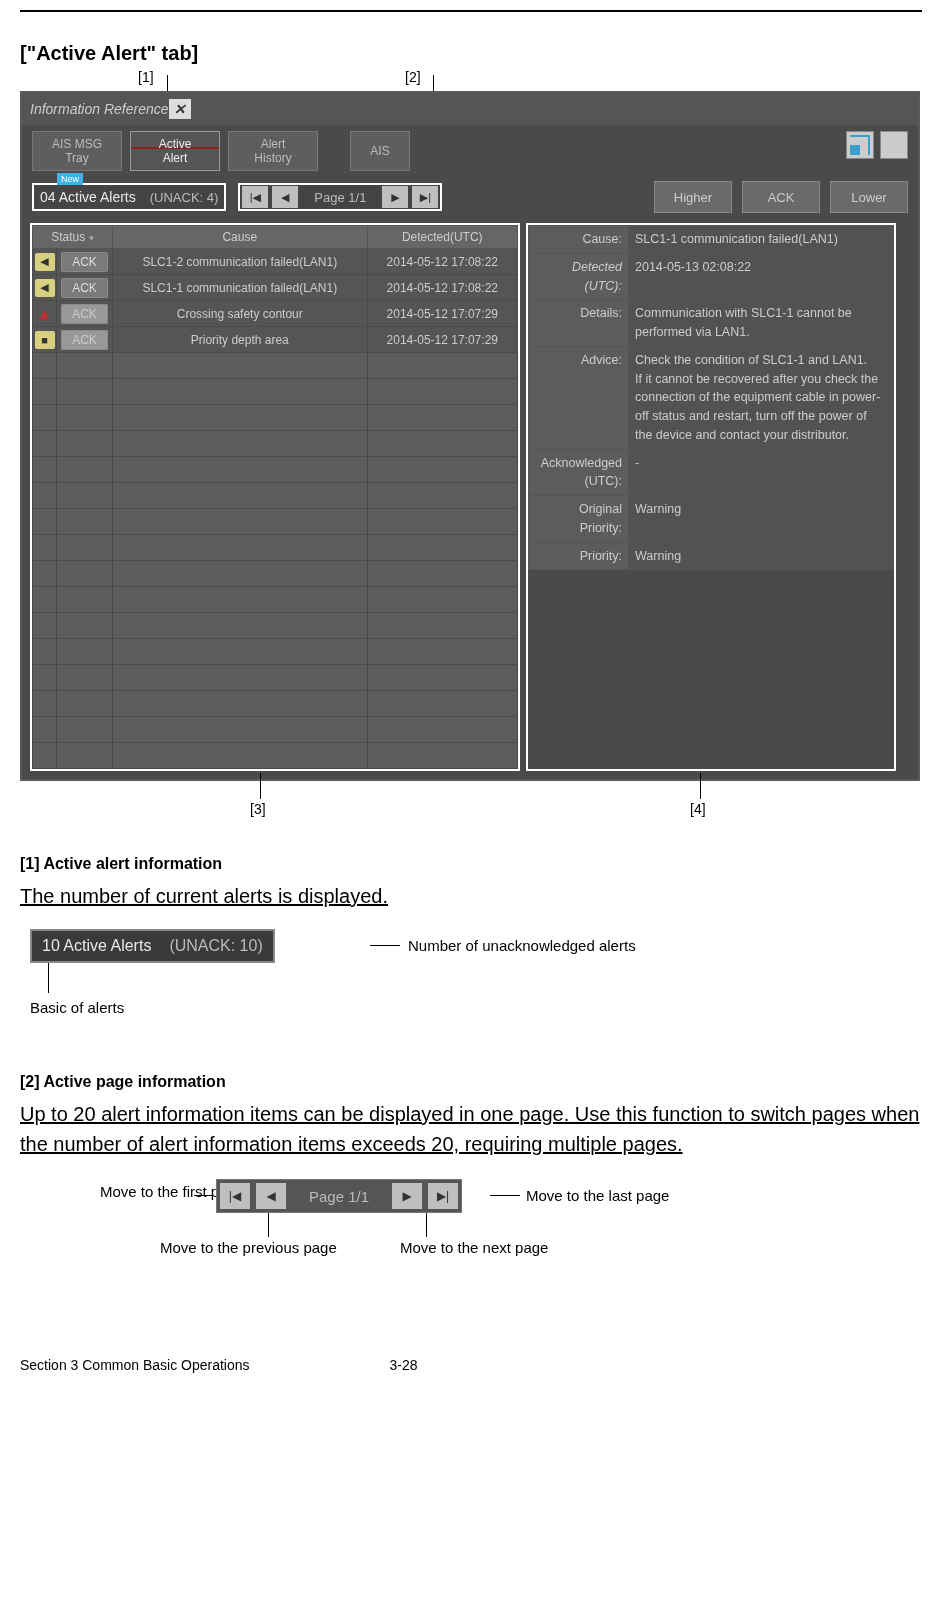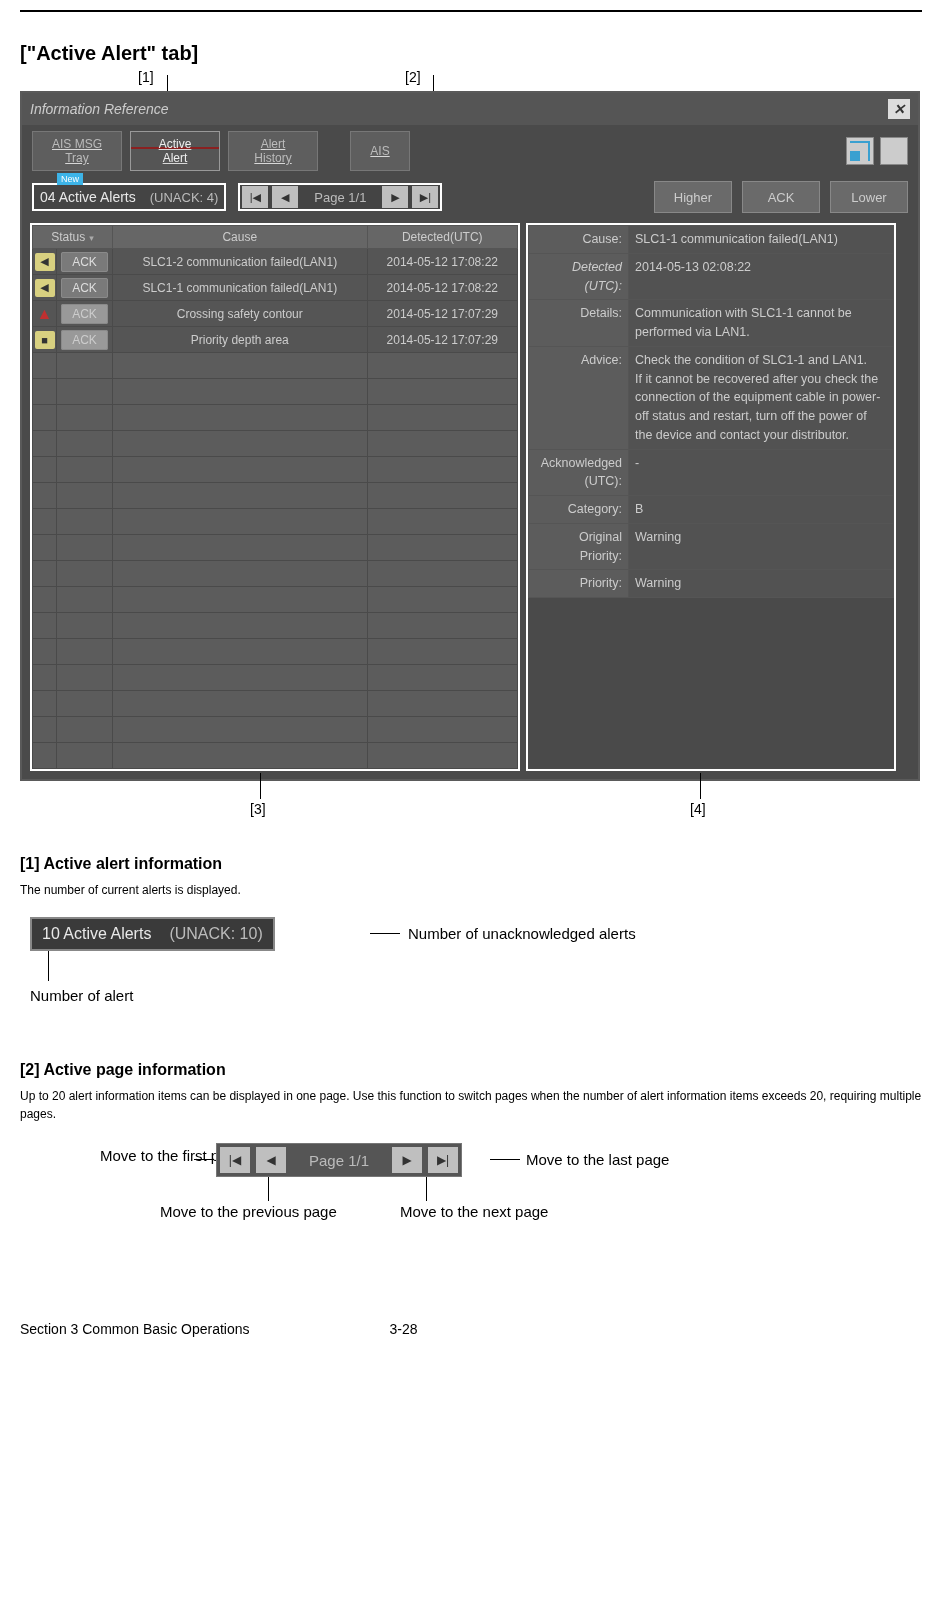--- a/index.html
+++ b/index.html
@@ -21,43 +21,41 @@
   .panel {
     background: #4a4a4a;
     border: 2px solid #5a5a5a;
     width: 900px;
     position: relative;
     font-family: "Segoe UI", Arial, sans-serif;
     color: #d8d8d8;
   }
   .titlebar {
     display: flex;
-    justify-content: space-between;
+    justify-content: flex-start;
     align-items: center;
     padding: 6px 8px;
     font-size: 14px;
     font-style: italic;
     background: #555;
     color: #ccc;
     font-family: "Trebuchet MS", sans-serif;
   }
   .close-btn {
     width: 22px; height: 20px;
     background: #ddd;
     color: #333;
     display: flex; align-items: center; justify-content: center;
     font-size: 14px; font-weight: bold;
     cursor: pointer;
   }
   .tabs-row {
     display: flex;
     gap: 8px;
     padding: 6px 10px;
-    align-items: center;
-    text-decoration: underline;
   }
   .tab {
     width: 90px; height: 40px;
     background: #5e5e5e;
     border: 1px solid #777;
     display: flex; flex-direction: column;
     align-items: center; justify-content: center;
     font-size: 12px;
     font-family: "Trebuchet MS", sans-serif;
     color: #bbb;
@@ -191,21 +189,21 @@
   .lv1 { left: 147px; top: 6px; height: 16px; }
   .lv2 { left: 413px; top: 6px; height: 16px; }
   .callout-row-bottom { position: relative; height: 40px; }
   .lv3 { position: absolute; left: 240px; top: -8px; width: 1px; height: 26px; background: #000; }
   .lv4 { position: absolute; left: 680px; top: -8px; width: 1px; height: 26px; background: #000; }
   .cb3 { position: absolute; left: 230px; top: 20px; font-size: 14px; }
   .cb4 { position: absolute; left: 670px; top: 20px; font-size: 14px; }
 
   .exp-section { margin-top: 34px; }
   .exp-head { font-size: 16px; font-weight: bold; margin-bottom: 8px; }
-  .exp-body { font-size: 12px; line-height: 1.5; margin-bottom: 18px; }
+  .exp-body { font-size: 20px; line-height: 1.5; margin-bottom: 18px; text-decoration: underline; }
   .mini-panel {
     display: inline-flex;
     align-items: center;
     background: #3a3a3a;
     border: 2px solid #888;
     padding: 6px 10px;
     font-family: "Trebuchet MS", sans-serif;
     color: #ccc;
     font-size: 16px;
     position: relative;
@@ -472,24 +470,20 @@
         <tr>
               <td class="k">Advice:</td>
             <td class="v" style="white-space:pre-line;">Check the condition of SLC1-1 and LAN1.
 If it cannot be recovered after you check the connection of the equipment cable in power-off status and restart, turn off the power of the device and contact your distributor.</td>
             </tr>
         <tr>
               <td class="k" style="white-space:pre-line;">Acknowledged (UTC):</td>
             <td class="v">-</td>
             </tr>
         <tr>
-              <td class="k">Category:</td>
-            <td class="v">B</td>
-            </tr>
-        <tr>
               <td class="k" style="white-space:pre-line;">Original Priority:</td>
             <td class="v">Warning</td>
             </tr>
         <tr>
               <td class="k">Priority:</td>
             <td class="v">Warning</td>
             </tr>
       </tbody>
         </table>
     </div>
@@ -508,21 +502,21 @@
   <div class="exp-body">The number of current alerts is displayed.</div>
 
   <div style="position:relative; height:110px; margin-left:10px;">
     <div class="mini-panel" style="position:absolute; top:0; left:0;">
       <span class="b">10 Active Alerts</span>
       <span class="u">(UNACK: 10)</span>
     </div>
     <div class="mini-line" style="left:340px; top:16px; width:30px; height:1px;"></div>
     <div class="mini-note" style="left:378px; top:8px;">Number of unacknowledged alerts</div>
     <div class="mini-line" style="left:18px; top:34px; width:1px; height:30px;"></div>
-    <div class="mini-note" style="left:0px; top:70px;">Number of alert</div>
+    <div class="mini-note" style="left:0px; top:70px;">Basic of alerts</div>
   </div>
 </div>
 
 <div class="exp-section">
   <div class="exp-head">[2]  Active page information</div>
   <div class="exp-body">Up to 20 alert information items can be displayed in one page. Use this function to switch pages when the number of alert information items exceeds 20, requiring multiple pages.</div>
 
   <div style="position:relative; height:120px; margin-left:80px;">
     <div class="mini-note" style="left:0; top:6px; text-align:right; width:90px;">Move to the first page</div>
     <div class="mini-line" style="left:94px; top:18px; width:20px; height:1px;"></div>

